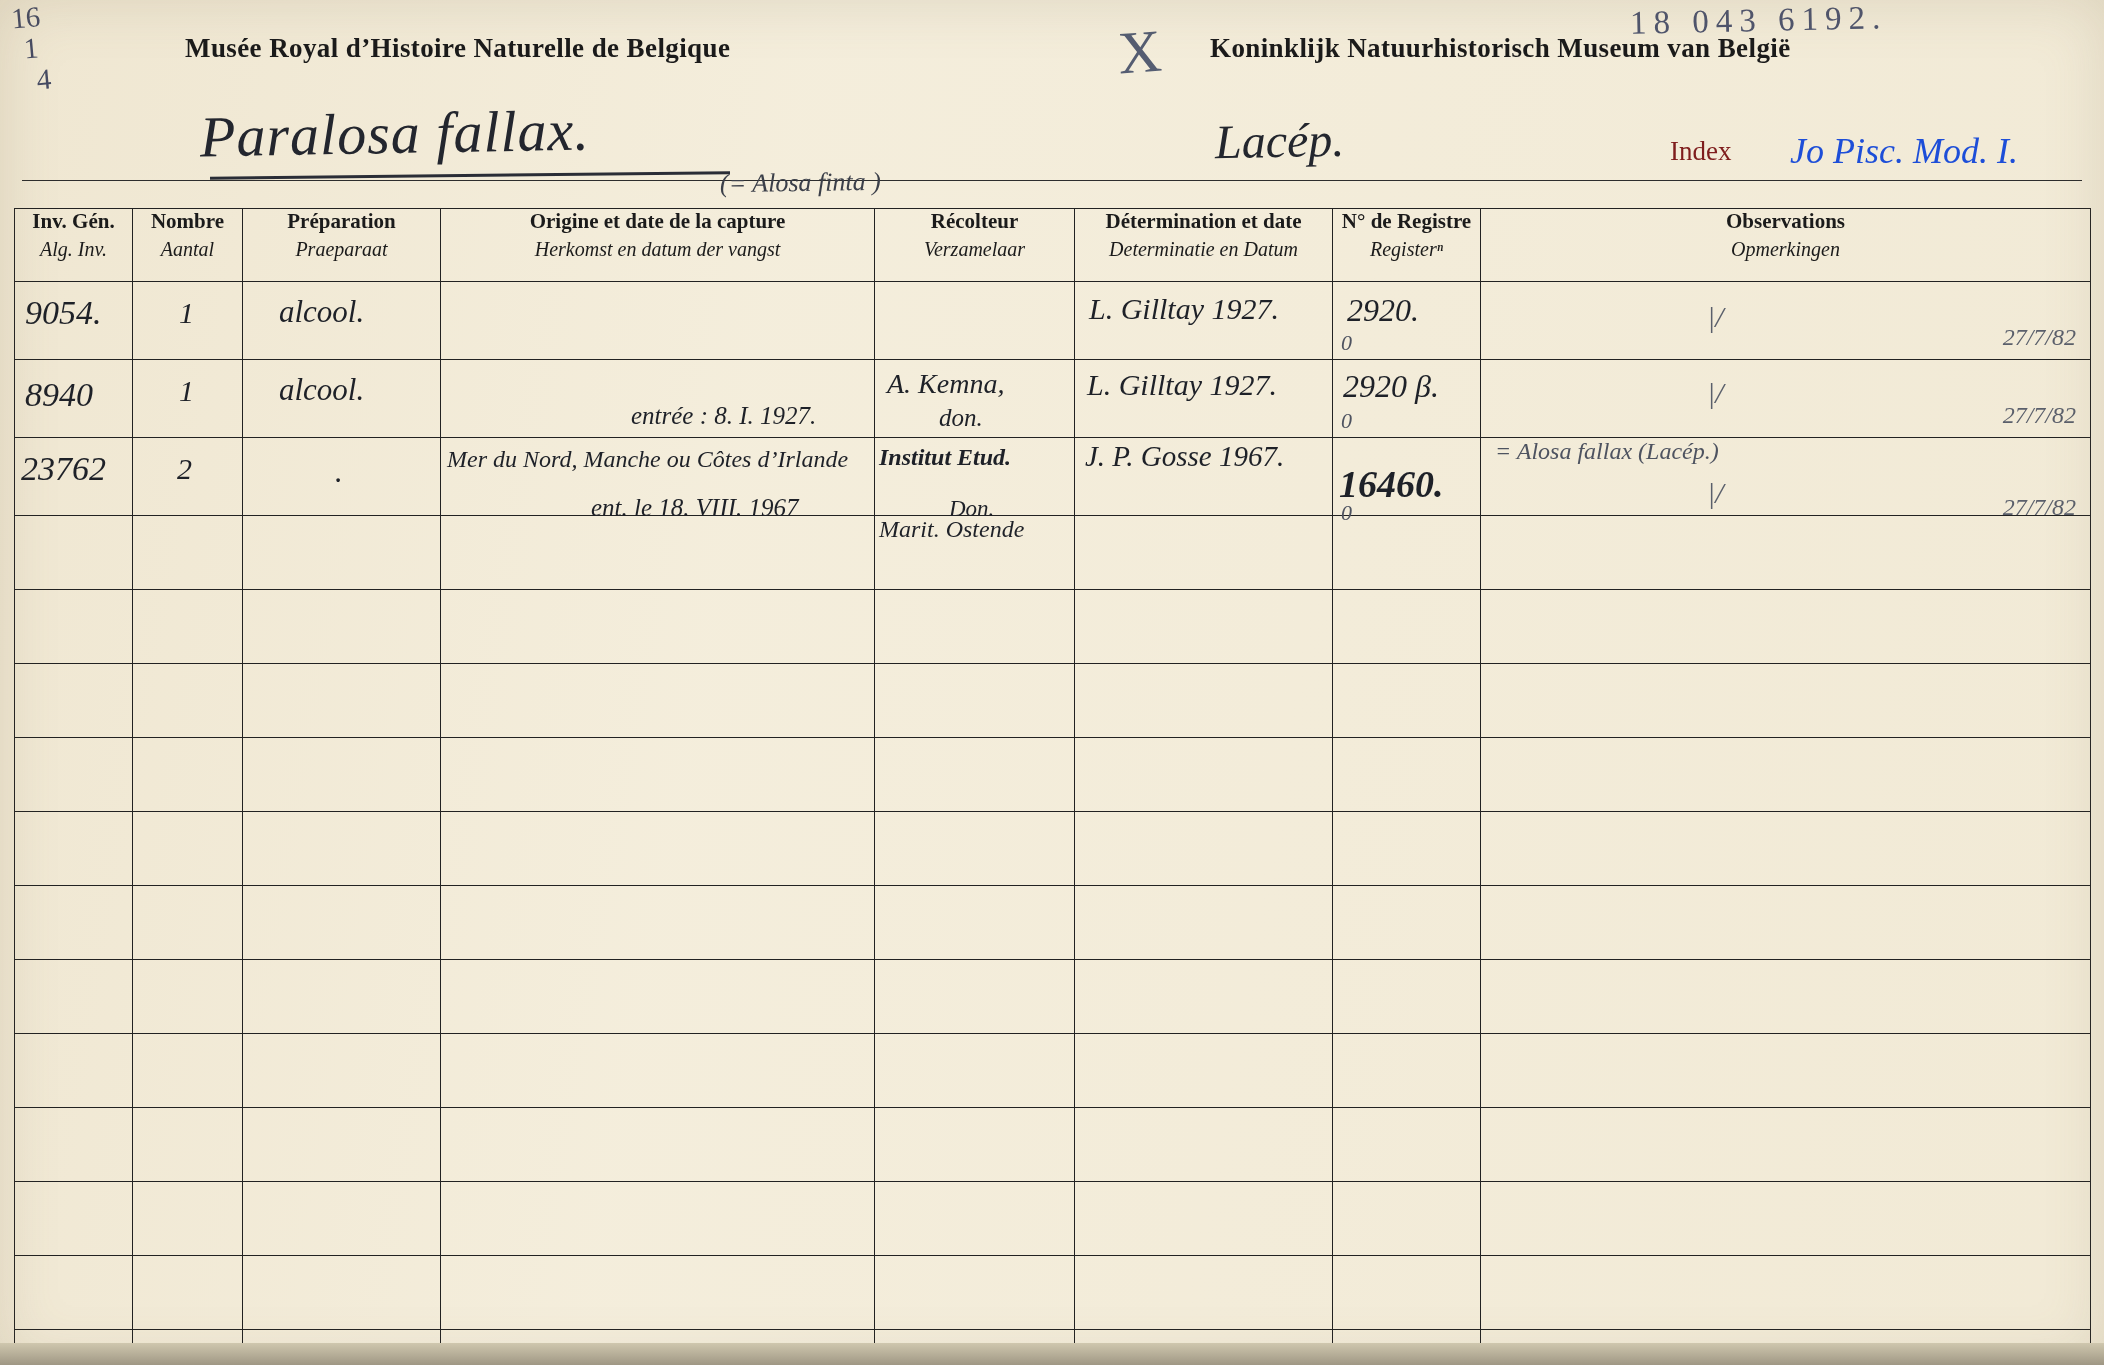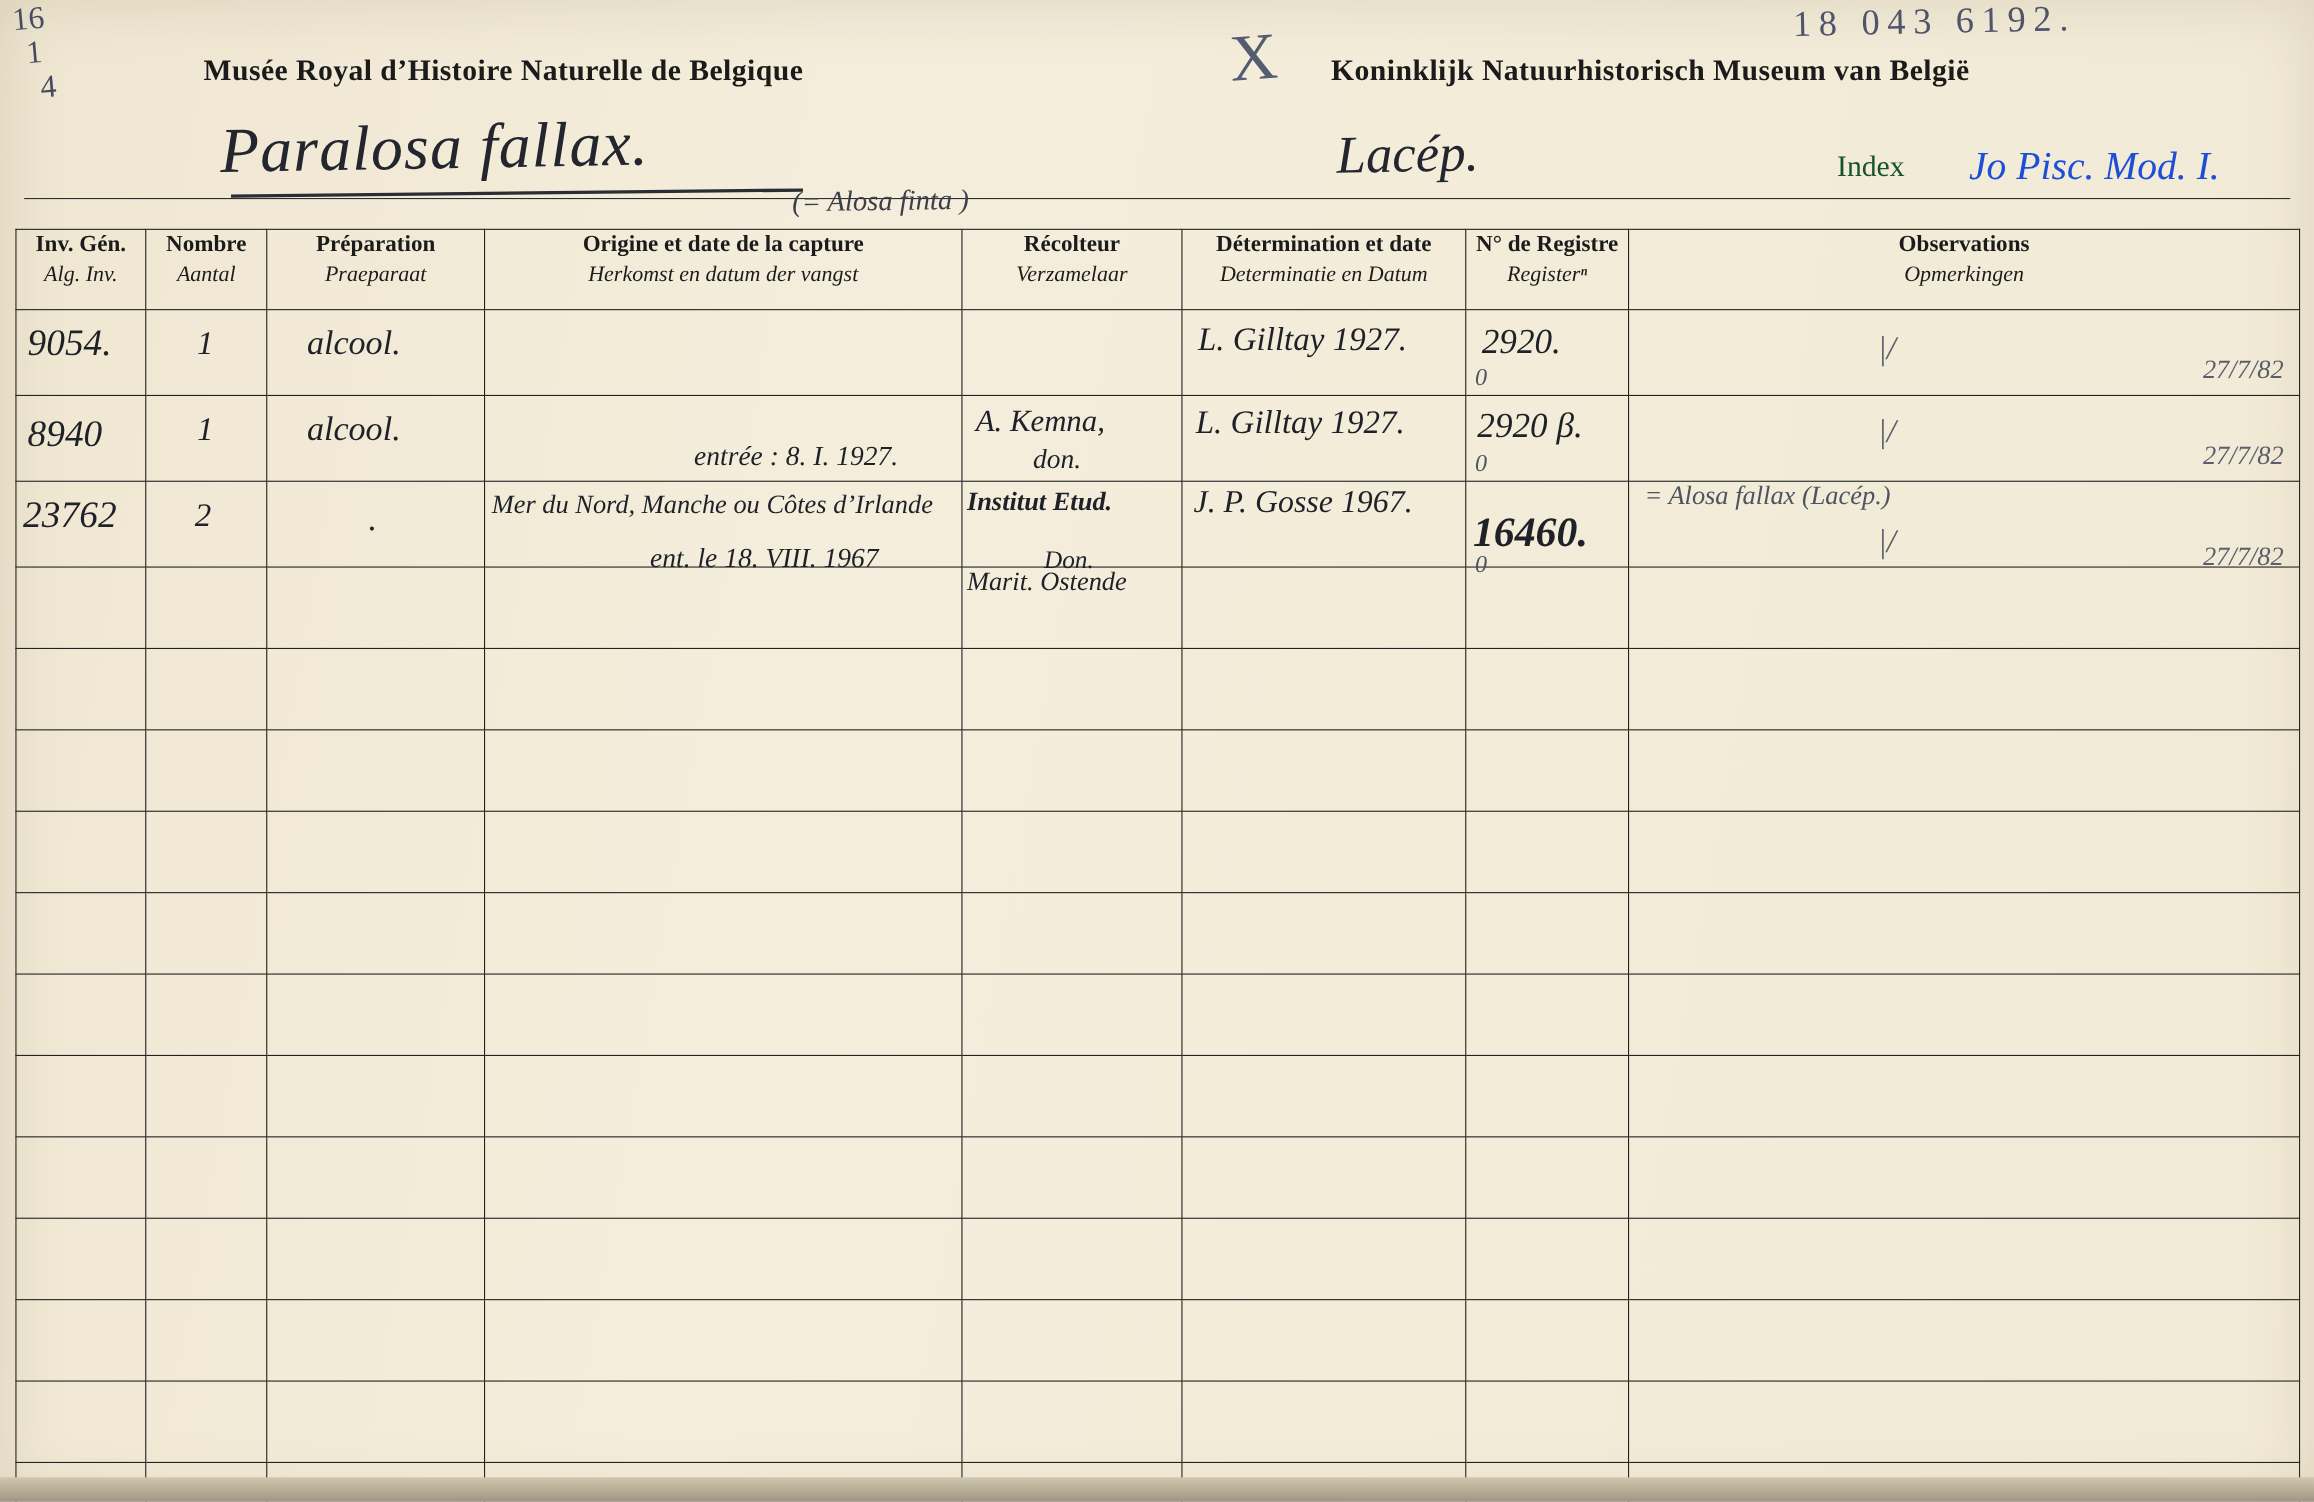--- a/index.html
+++ b/index.html
@@ -48,21 +48,20 @@
     right: 0;
     height: 200px;
   }
   .museum-fr, .museum-nl {
     position: absolute;
     top: 33px;
     font-weight: bold;
     font-size: 27px;
     letter-spacing: 0.4px;
     white-space: nowrap;
-    margin-top: 16px;
   }
   .museum-fr { left: 185px; }
   .museum-nl { left: 1210px; }
 
   .header-x {
     position: absolute;
     left: 1118px;
     top: 18px;
     font-size: 60px;
     color: #3a4560;
@@ -147,21 +146,21 @@
     font-size: 48px;
     font-style: italic;
     color: #23262e;
     transform: rotate(-1deg);
   }
   .index-label {
     position: absolute;
     left: 1670px;
     top: 28px;
     font-size: 27px;
-    color: #14532d;
+    color: #7f1d1d;
   }
   .index-value {
     position: absolute;
     left: 1790px;
     top: 22px;
     font-size: 36px;
     font-style: italic;
     color: #1d4ed8;
   }
 

